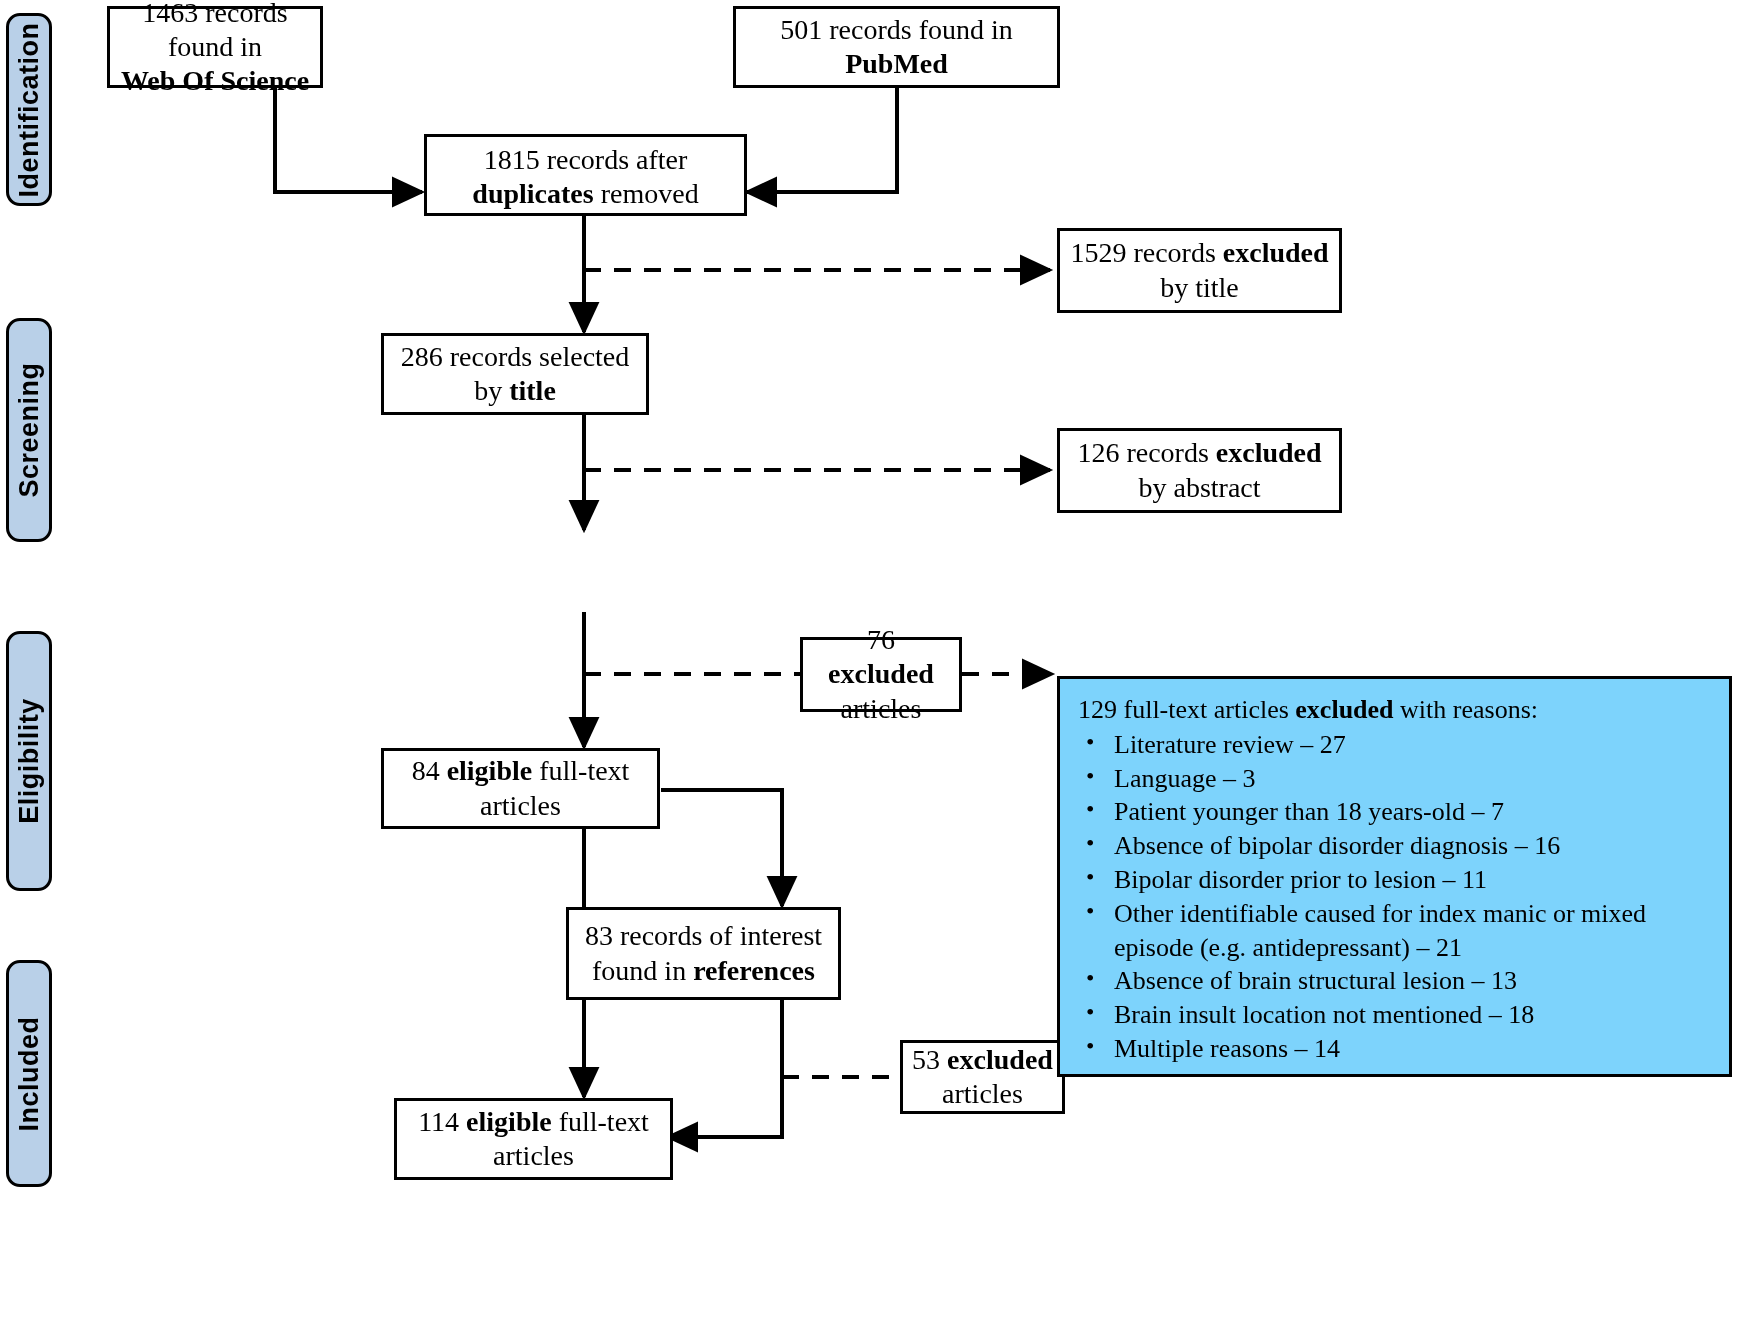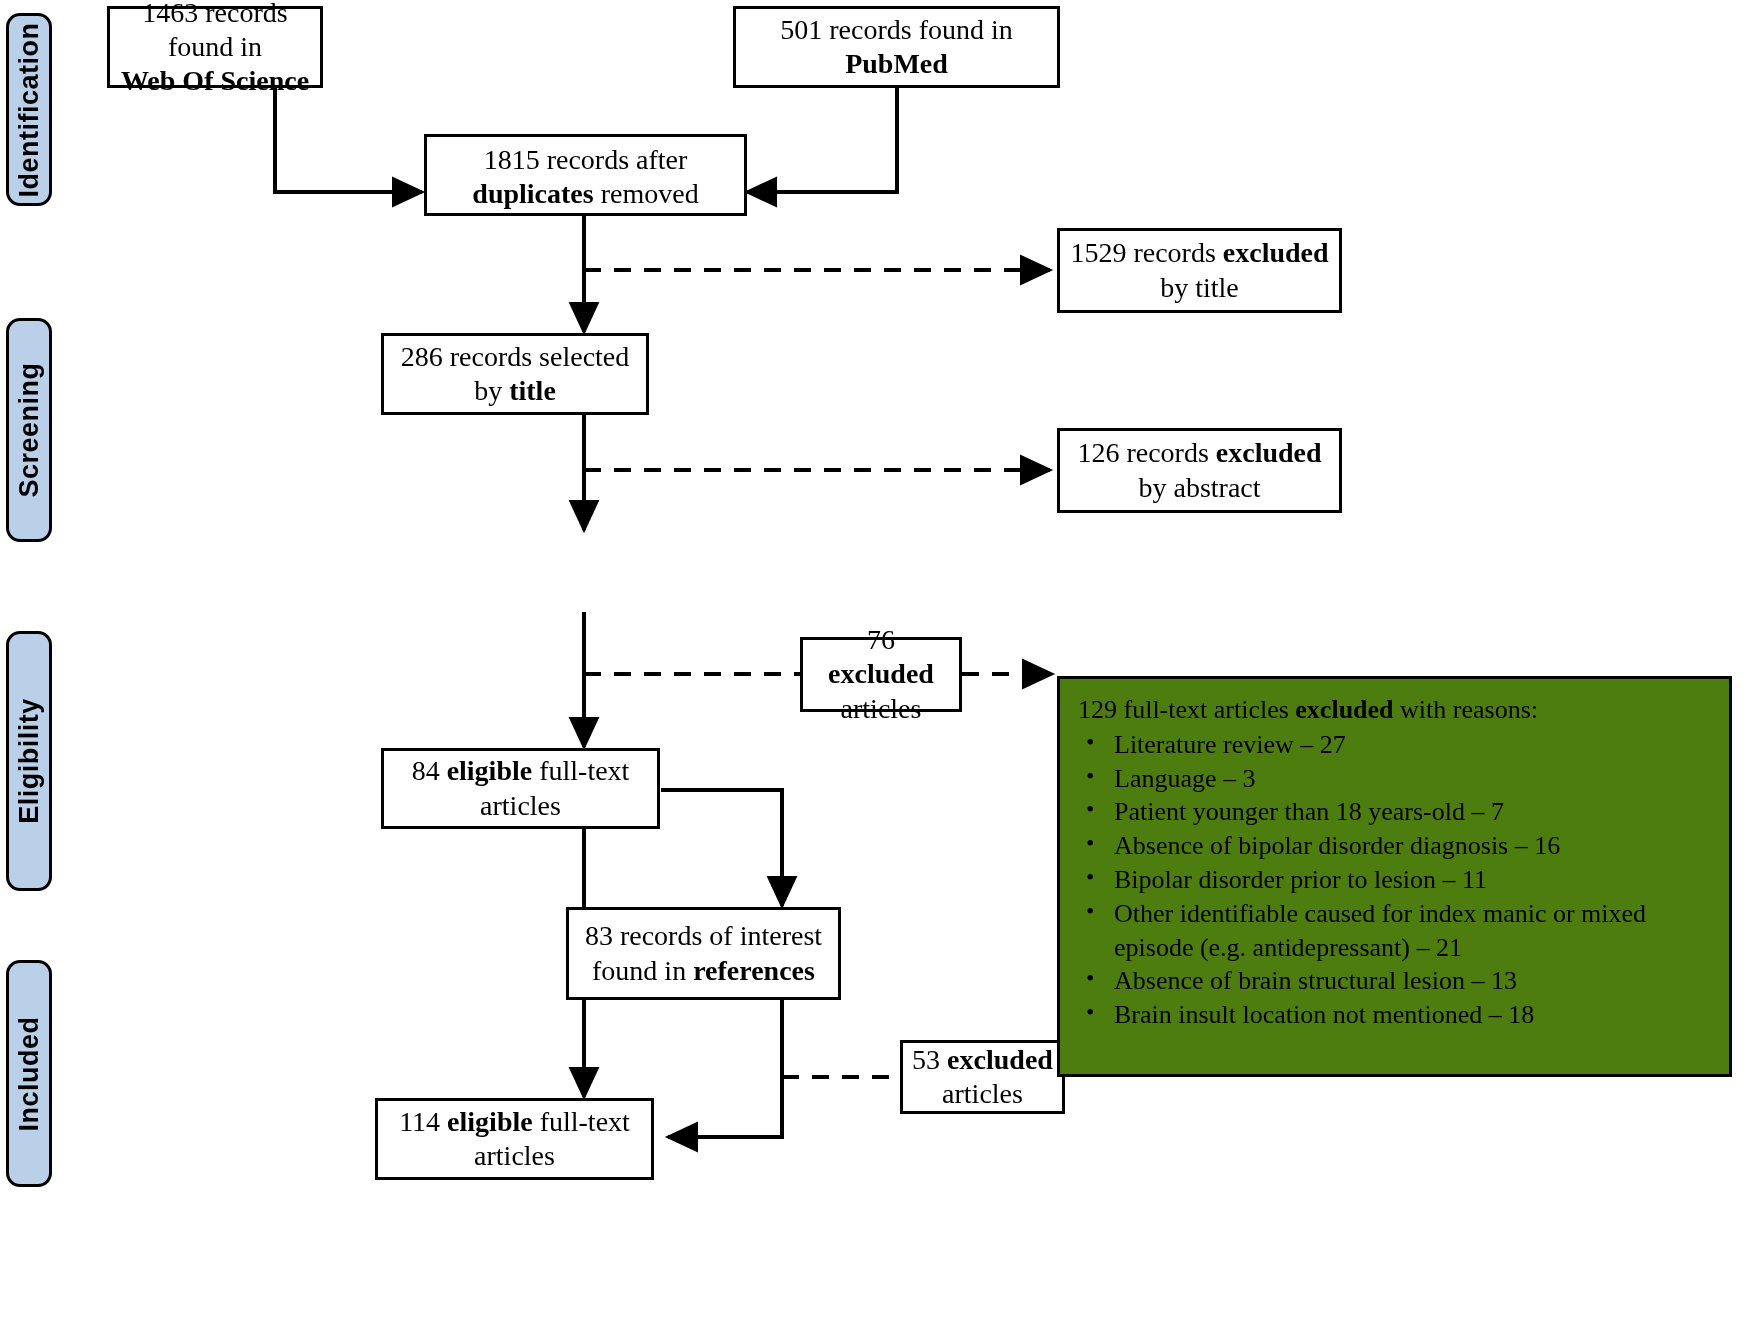--- a/index.html
+++ b/index.html
@@ -59,21 +59,21 @@
     font-size: 28px;
     padding: 2px 8px;
   }
   .fbox .txt { display: block; width: 100%; }
   .fbox b { font-weight: bold; }
 
   
   .reasons {
     position: absolute;
     box-sizing: border-box;
-    background: #4d7c0f;
+    background: #7dd3fc;
     border: 3px solid #000000;
     padding: 14px 16px 2px 18px;
     color: #000000;
     font-size: 26px;
     line-height: 1.30;
   }
   .reasons .head { display: block; margin-bottom: 1px; white-space: nowrap; }
   .reasons ul {
     list-style: none;
     margin: 0;
@@ -215,36 +215,37 @@
     </span>
   </div>
 
   <div class="fbox" style="left:900px; top:1040px; width:165px; height:74px;">
     <span class="txt">
       <span>53 </span><b>excluded</b><br>
       <span>articles</span>
     </span>
   </div>
 
-  <div class="fbox" style="left:375px; top:1098px; width:279px; height:82px;">
+  <div class="fbox" style="left:394px; top:1098px; width:279px; height:82px;">
     <span class="txt">
       <span>114 </span><b>eligible</b><span> full-text</span><br>
       <span>articles</span>
     </span>
   </div>
 
   <div class="reasons" style="left:1057px; top:676px; width:675px; height:401px;">
     <span class="head">
       <span>129 full-text articles </span><b>excluded</b><span> with reasons:</span>
     </span>
     <ul>
       <li>Literature review – 27</li>
       <li>Language – 3</li>
       <li>Patient younger than 18 years-old – 7</li>
       <li>Absence of bipolar disorder diagnosis – 16</li>
       <li>Bipolar disorder prior to lesion – 11</li>
       <li>Other identifiable caused for index manic or mixed episode (e.g. antidepressant) – 21</li>
       <li>Absence of brain structural lesion – 13</li>
       <li>Brain insult location not mentioned – 18</li>
+      <li>Multiple reasons – 14</li>
     </ul>
   </div>
 
 </div>
 
 </body></html>

